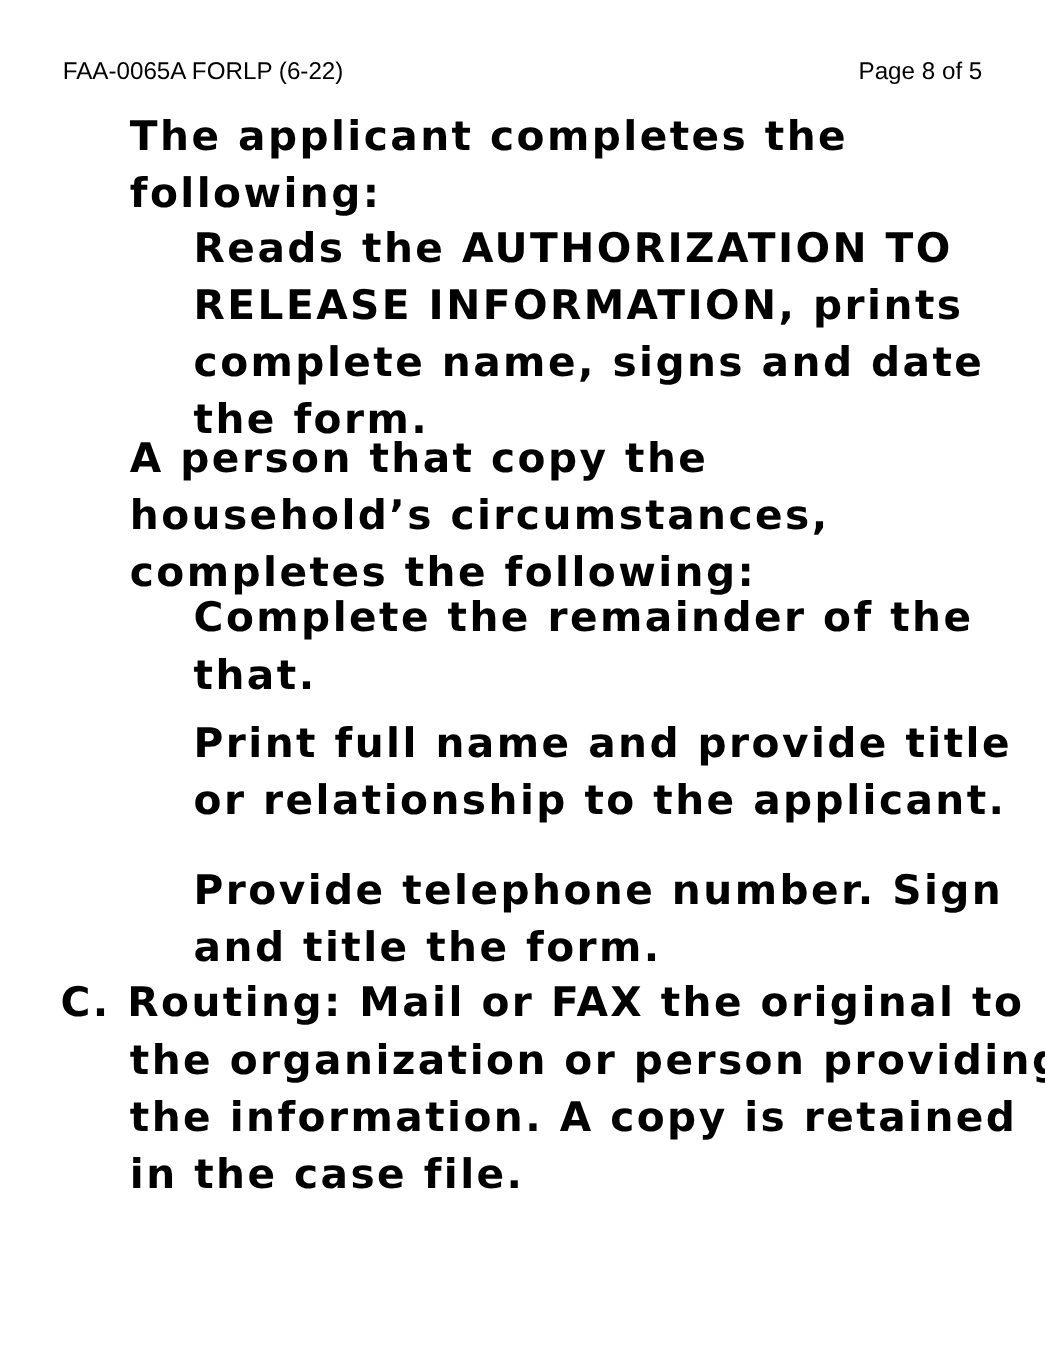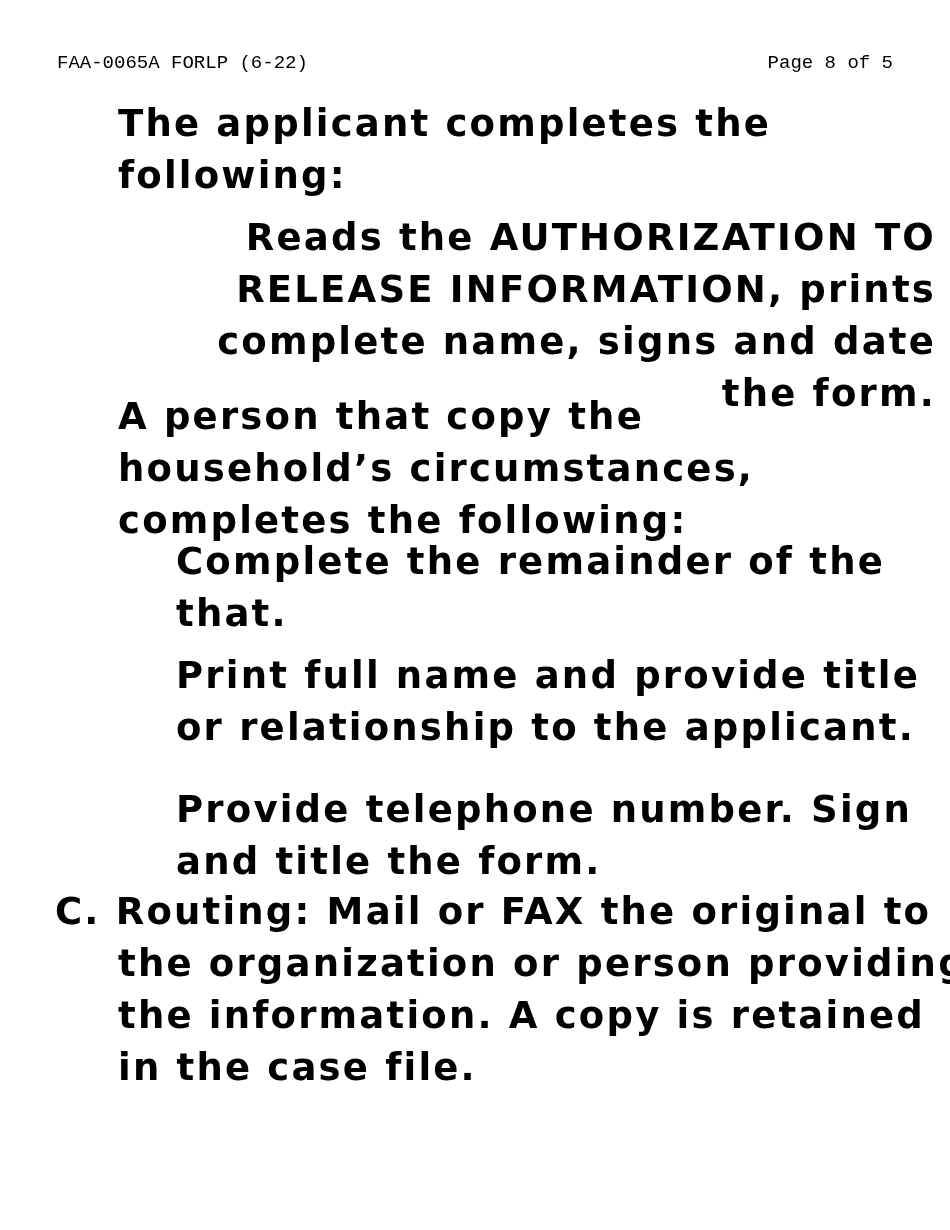--- a/index.html
+++ b/index.html
@@ -1,29 +1,29 @@
 <!DOCTYPE html>
 <html><head>
 <meta charset="utf-8">
 <style>
   html, body { margin: 0; padding: 0; background: #ffffff; }
   body { width: 950px; height: 1230px; position: relative; overflow: hidden; color: #000; }
-  .hdr { position: absolute; top: 52px; font-family: Liberation Mono, monospace; font-size: 19px; letter-spacing: 0px; }
+  .hdr { position: absolute; top: 52px; font-family: Liberation Sans, sans-serif; font-size: 22px; letter-spacing: 0px; }
   .hdr-left { left: 57px; }
   .hdr-right { right: 57px; }
   .blk { position: absolute; font-family: "DejaVu Sans", sans-serif; font-weight: bold; font-size: 37px; line-height: 52px; letter-spacing: 2.2px; margin: 0; }
   .lvl1 { left: 118px; width: 800px; }
   .lvl2 { left: 176px; width: 760px; }
   .lvlc { left: 55px; width: 860px; padding-left: 63px; text-indent: -63px; }
 </style>
 </head>
 <body>
 
 <div class="hdr hdr-left">FAA-0065A FORLP (6-22)</div>
 <div class="hdr hdr-right">Page 8 of 5</div>
 
 <p class="blk lvl1" style="top:98px;">The applicant completes the following:</p>
-<p class="blk lvl2" style="top:212px;text-align:right;">Reads the AUTHORIZATION TO RELEASE INFORMATION, prints complete name, signs and date the form.</p>
+<p class="blk lvl2" style="top:200px;">Reads the AUTHORIZATION TO RELEASE INFORMATION, prints complete name, signs and date the form.</p>
 <p class="blk lvl1" style="top:391px;">A person that copy the household’s circumstances, completes the following:</p>
 <p class="blk lvl2" style="top:536px;">Complete the remainder of the that.</p>
 <p class="blk lvl2" style="top:650px;">Print full name and provide title or relationship to the applicant.</p>
 <p class="blk lvl2" style="top:784px;">Provide telephone number. Sign and title the form.</p>
 <p class="blk lvlc" style="top:886px;">C. Routing: Mail or FAX the original to the organization or person providing the information. A copy is retained in the case file.</p>
 
 </body></html>

